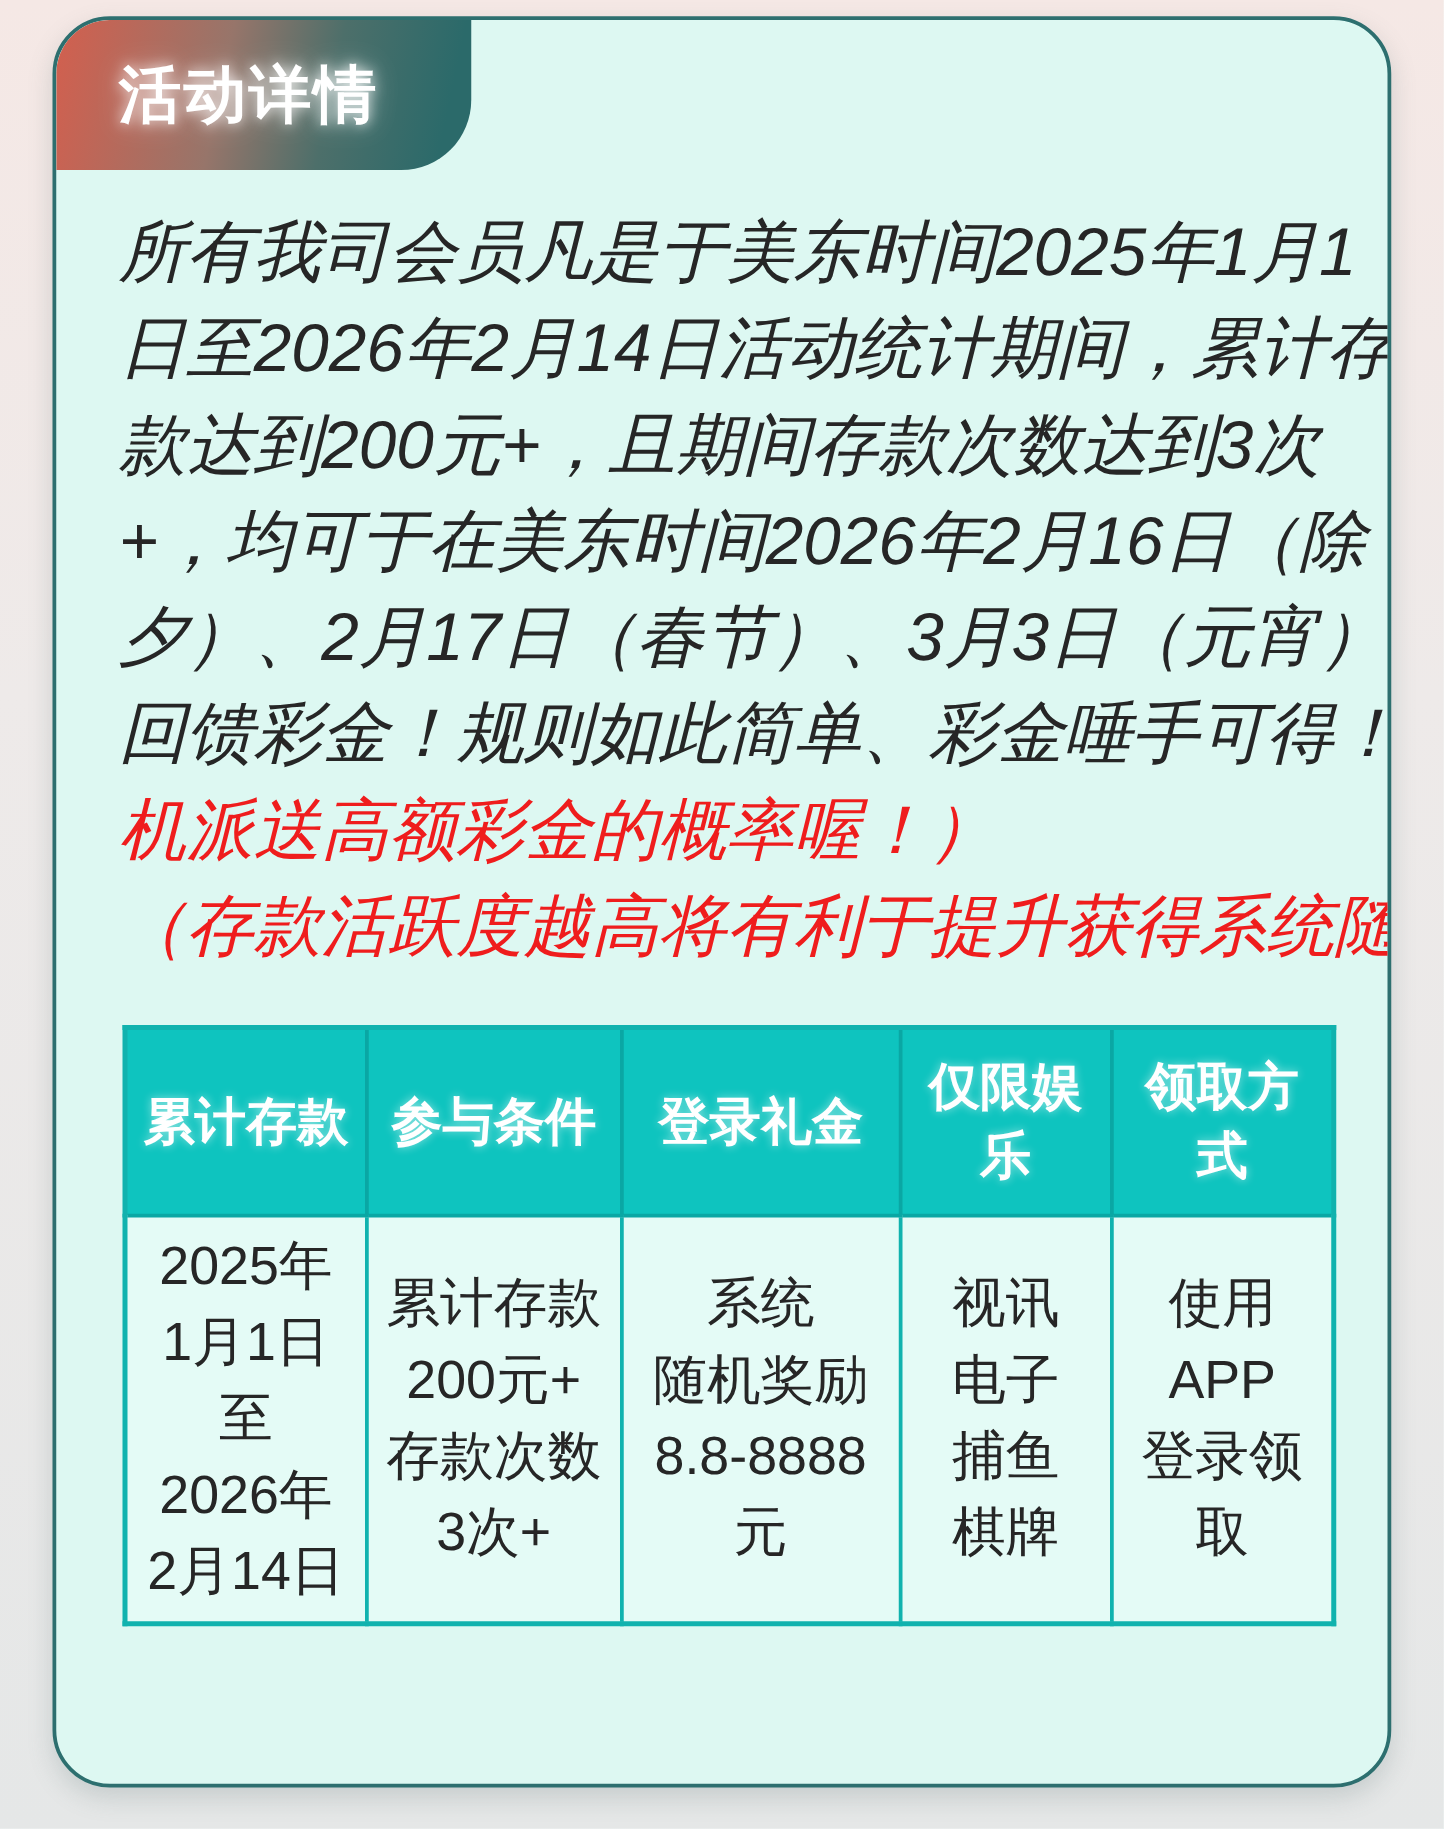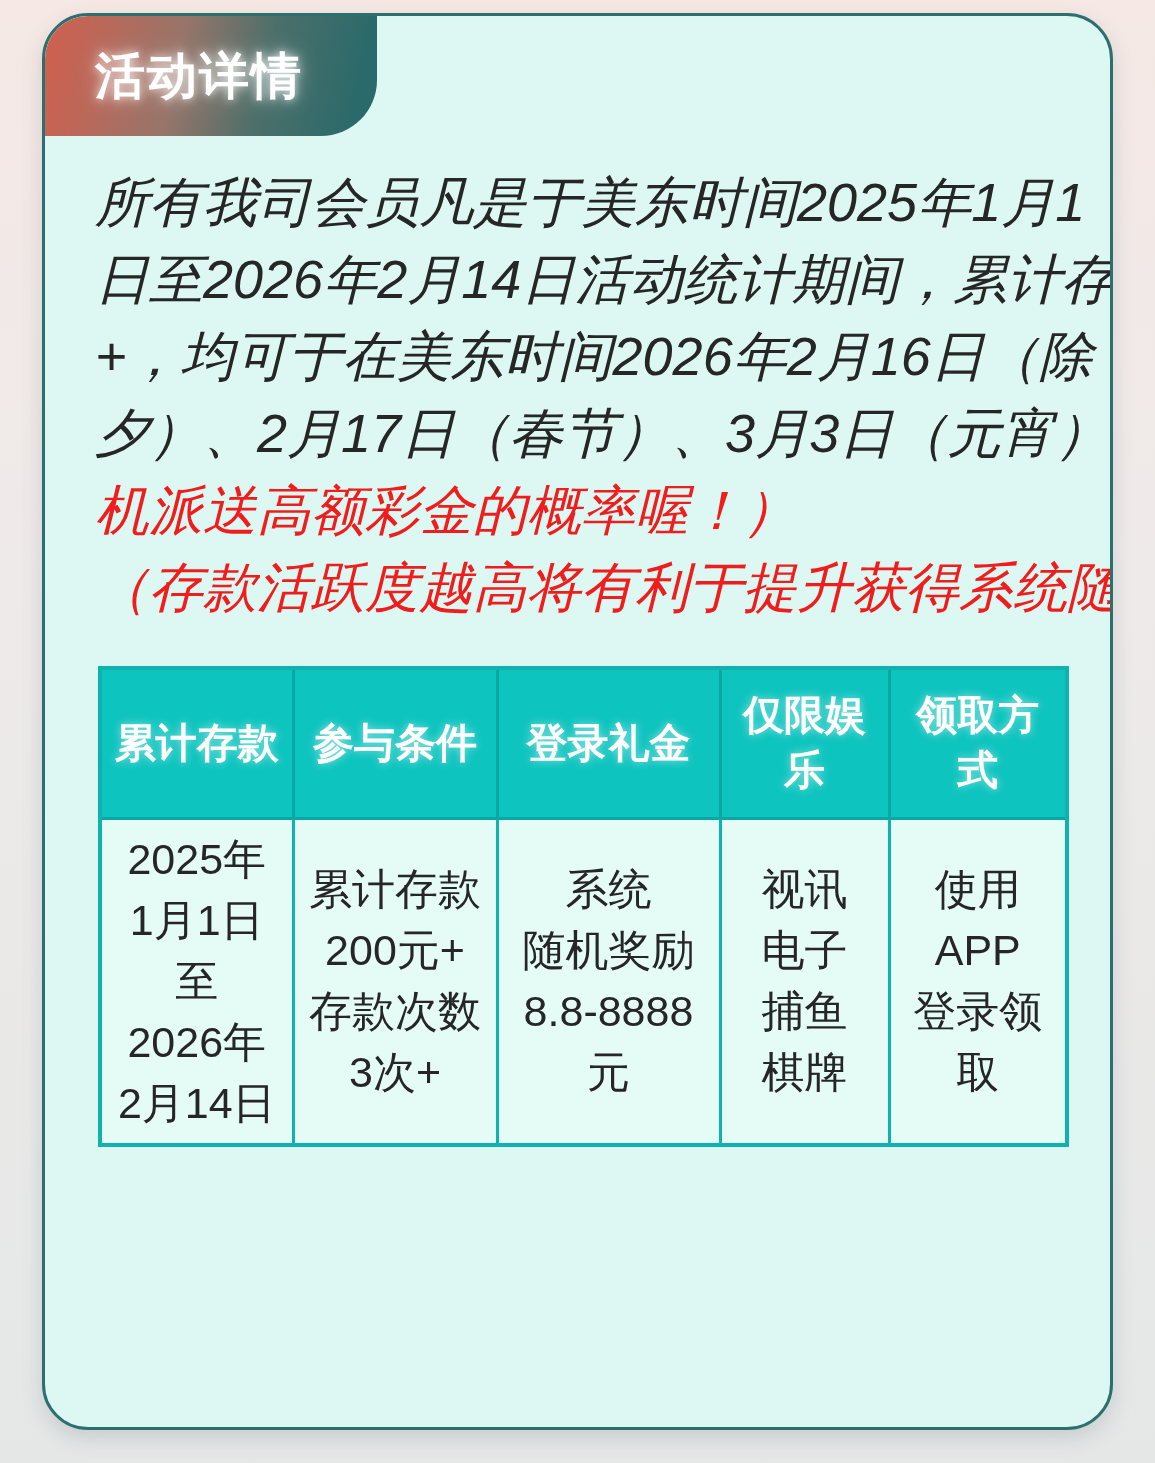--- a/index.html
+++ b/index.html
@@ -112,22 +112,24 @@
 
   <div class="badge">
     <span class="badge-title">活动详情</span>
   </div>
 
   <div class="content">
 
     <div class="para">
       <div class="text-line">所有我司会员凡是于美东时间2025年1月1</div>
       <div class="text-line">日至2026年2月14日活动统计期间，累计存</div>
+      <div class="text-line">款达到200元+，且期间存款次数达到3次</div>
       <div class="text-line">+，均可于在美东时间2026年2月16日（除</div>
       <div class="text-line">夕）、2月17日（春节）、3月3日（元宵）</div>
+      <div class="text-line">回馈彩金！规则如此简单、彩金唾手可得！</div>
       <div class="text-line red">机派送高额彩金的概率喔！）</div>
       <div class="text-line red">（存款活跃度越高将有利于提升获得系统随</div>
     </div>
 
     <table class="promo-table">
       <colgroup>
         <col style="width:193px">
         <col style="width:204px">
         <col style="width:223px">
         <col style="width:169px">

